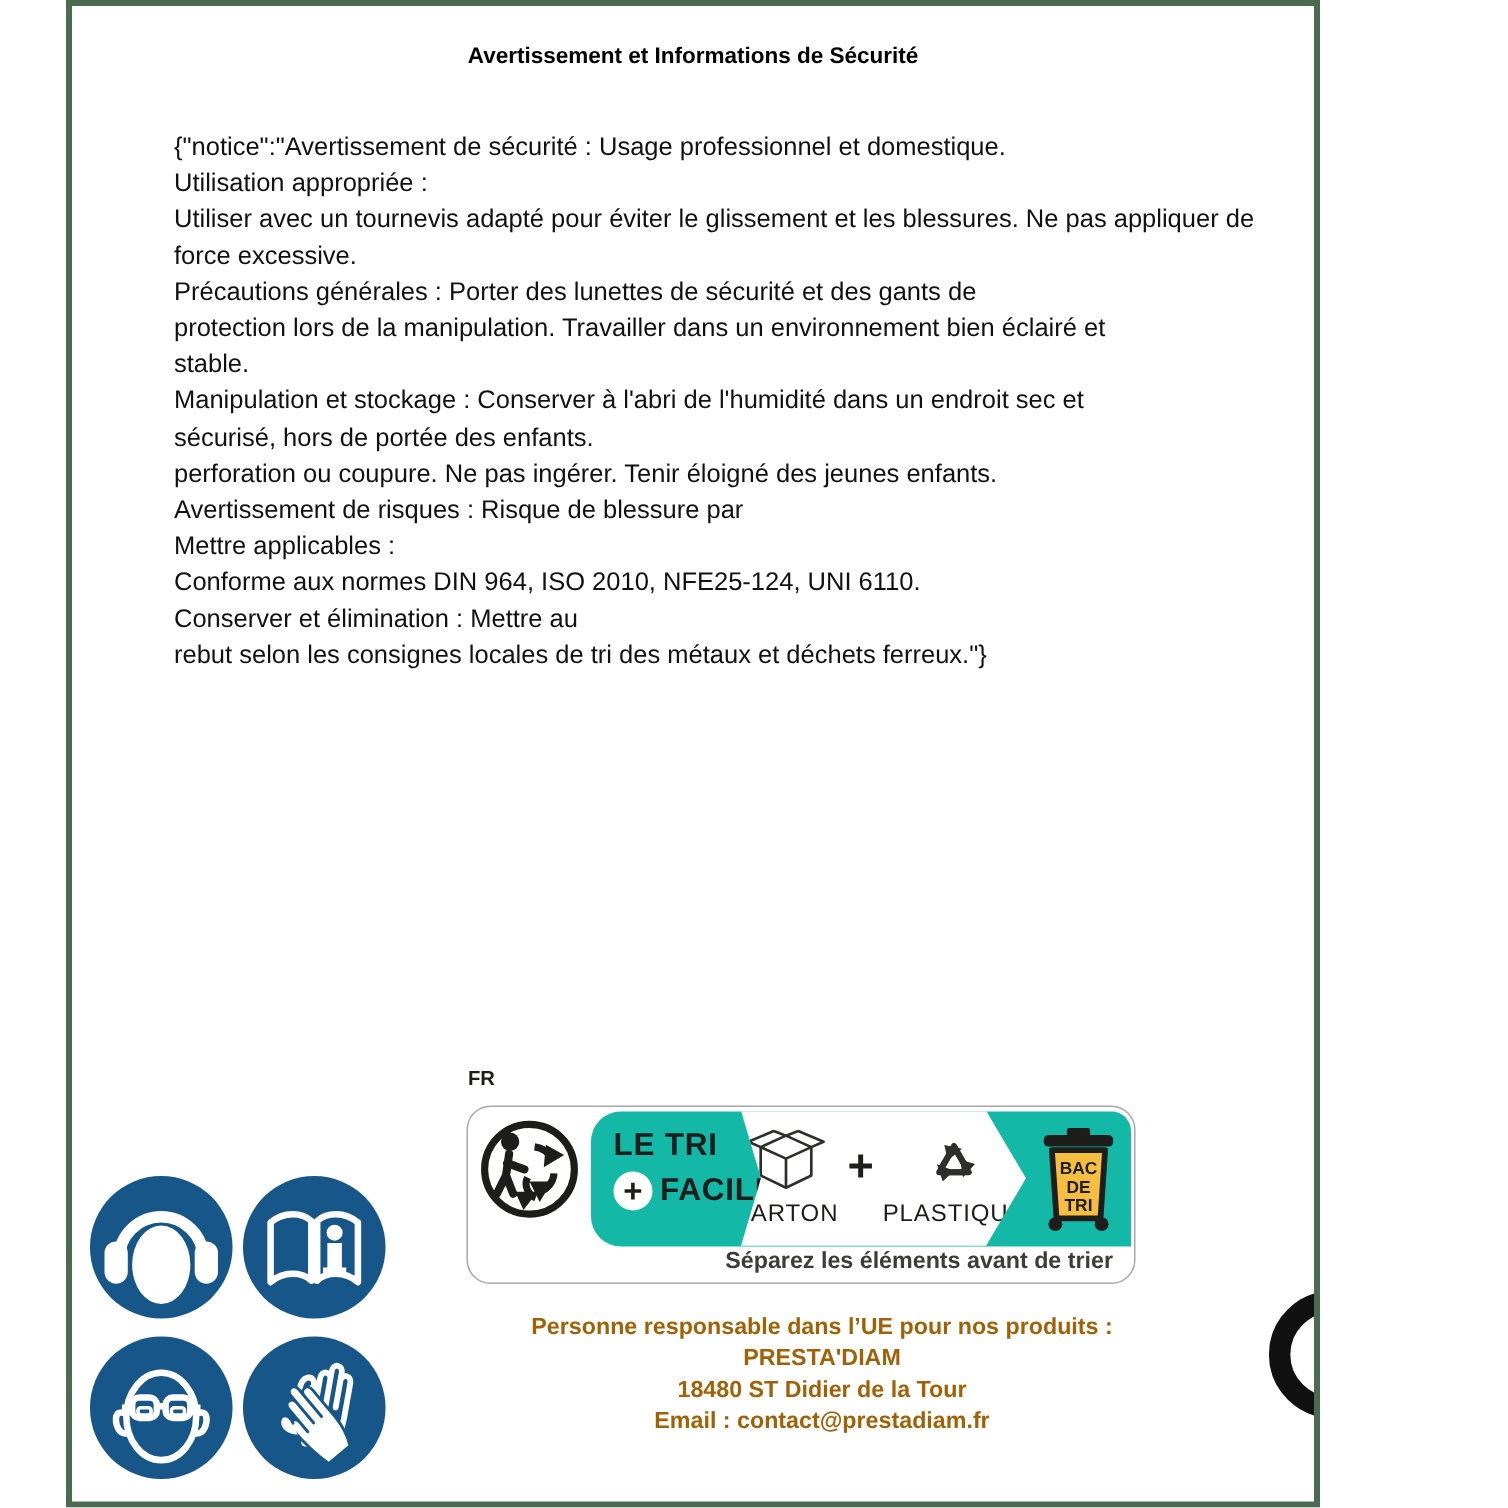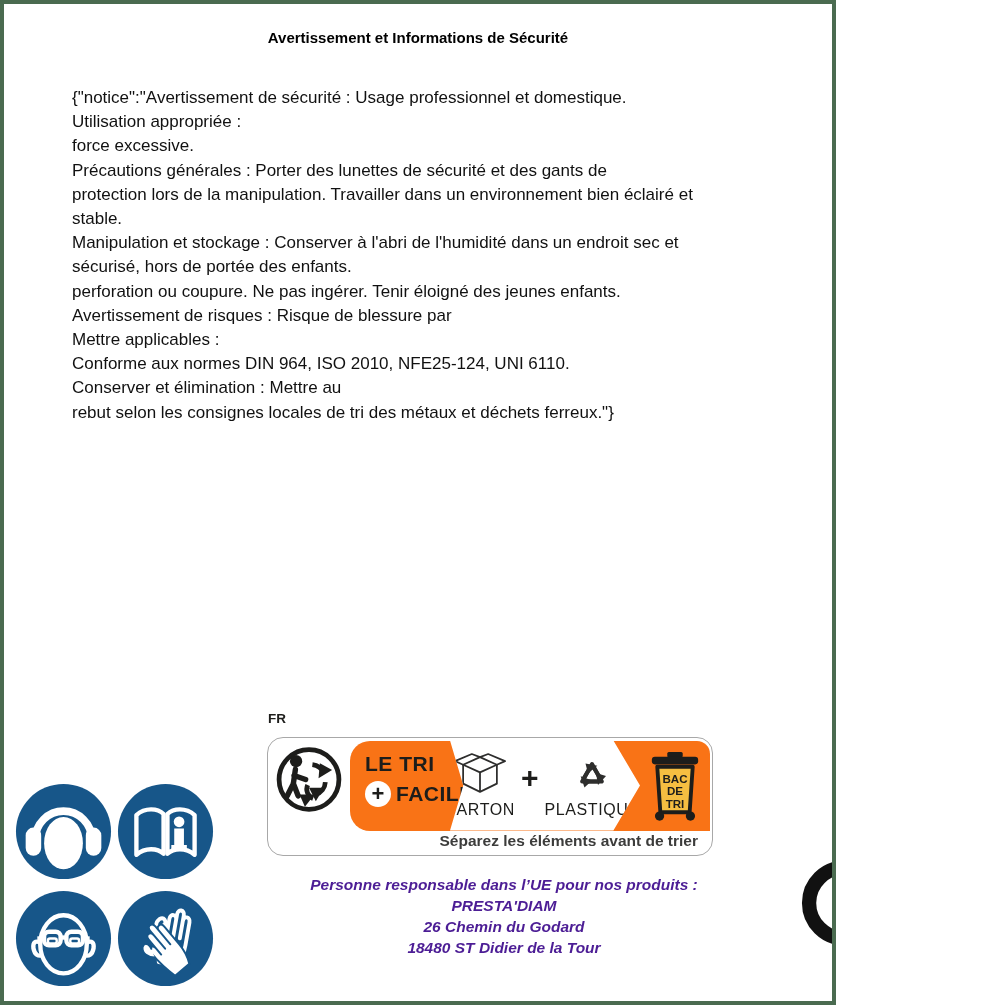--- a/index.html
+++ b/index.html
@@ -5,20 +5,21 @@
   html,body{margin:0;padding:0;background:#fff;}
   .page{
     position:relative;
     width:836px;height:1005px;
     box-sizing:border-box;
     background:#fff;
     border:4px solid #4A6B50;
     font-family:"Liberation Sans", sans-serif;
     color:#1a1a1a;
     overflow:hidden;
+    margin-left:44px;
   }
   .title{
     position:absolute;top:25px;left:0;width:100%;
     text-align:center;font-size:15px;font-weight:bold;color:#000;
   }
   .notice{
     position:absolute;left:68px;top:82px;width:870px;
     font-size:17px;line-height:24.2px;color:#111;
   }
   .fr-label{
@@ -26,21 +27,21 @@
     font-size:13.5px;font-weight:bold;color:#1D1D1B;
   }
   .banner{
     position:absolute;left:263px;top:733px;width:446px;height:119px;
     background:#fff;border:1.5px solid #A8A8A8;border-radius:16px;
     box-sizing:border-box;
   }
   .triman{position:absolute;left:7px;top:5px;}
   .band{
     position:absolute;left:82px;top:2.5px;right:2.5px;height:90px;
-    background:#f97316;
+    background:#14b8a6;
     border-radius:20px 13px 0 20px;
   }
   .letri-block{position:absolute;left:15px;top:11px;color:#1D1D1B;}
   .letri-line1{font-size:21px;font-weight:800;letter-spacing:.5px;}
   .letri-line2{display:flex;align-items:center;margin-top:5px;}
   .plus-circle{
     width:26px;height:26px;border-radius:50%;background:#fff;
     display:flex;align-items:center;justify-content:center;
     font-size:22px;font-weight:800;color:#1D1D1B;margin-right:5px;
   }
@@ -61,34 +62,35 @@
   .separez{
     position:absolute;right:14px;bottom:5px;
     font-size:15.5px;font-weight:700;color:#3C3C3B;
   }
   .icons-grid{
     position:absolute;left:11px;top:779px;
     display:grid;grid-template-columns:97px 97px;grid-gap:10px 5px;
   }
   .address{
     position:absolute;left:250px;top:870px;width:500px;
-    text-align:center;font-size:15.5px;font-weight:bold;line-height:21px;color:#4c1d95;font-style:italic;
+    text-align:center;font-size:15.5px;font-weight:bold;line-height:21px;color:#a16207;
   }
   .ce{position:absolute;left:797px;top:847px;}
 </style>
 </head>
 <body>
 
 <div class="page">
 
   <div class="title">Avertissement et Informations de Sécurité</div>
 
   <div class="notice">
     <div>{"notice":"Avertissement de sécurité : Usage professionnel et domestique.</div>
     <div>Utilisation appropriée :</div>
+    <div>Utiliser avec un tournevis adapté pour éviter le glissement et les blessures. Ne pas appliquer de</div>
     <div>force excessive.</div>
     <div>Précautions générales : Porter des lunettes de sécurité et des gants de</div>
     <div>protection lors de la manipulation. Travailler dans un environnement bien éclairé et</div>
     <div>stable.</div>
     <div>Manipulation et stockage : Conserver à l'abri de l'humidité dans un endroit sec et</div>
     <div>sécurisé, hors de portée des enfants.</div>
     <div>perforation ou coupure. Ne pas ingérer. Tenir éloigné des jeunes enfants.</div>
     <div>Avertissement de risques : Risque de blessure par</div>
     <div>Mettre applicables :</div>
     <div>Conforme aux normes DIN 964, ISO 2010, NFE25-124, UNI 6110.</div>
@@ -214,22 +216,22 @@
       <g transform="translate(14,46) rotate(-40)" stroke="#175689" stroke-width="2" fill="#fff" stroke-linejoin="round" stroke-linecap="round">
         <path d="M8 62 C5 50 4 42 4 28 C4 22 11 22 11 28 L11 36 L11 16 C11 10 18 10 18 16 L18 34 L18 10 C18 4 25 4 25 10 L25 34 L25 16 C25 10 32 10 32 16 L32 40 C32 50 30 56 27 62 Z"></path>
         <path d="M4 34 C-2 29 -3 22 1 18 C5 15 9 18 7 25"></path>
       </g>
     </svg>
   </div>
 
   <div class="address">
     <div>Personne responsable dans l’UE pour nos produits :</div>
     <div>PRESTA'DIAM</div>
-    <div>26 Chemin du Godard</div>
     <div>18480 ST Didier de la Tour</div>
+    <div>Email : contact@prestadiam.fr</div>
   </div>
 
   <svg class="ce" width="168" height="104" viewBox="0 0 200 110">
     <path d="M82 26 A42 42 0 1 0 82 84" fill="none" stroke="#111" stroke-width="17"></path>
     <path d="M186 26 A42 42 0 1 0 186 84" fill="none" stroke="#111" stroke-width="17"></path>
     <path d="M156 55 H198" stroke="#111" stroke-width="17"></path>
   </svg>
 
 </div>
 

